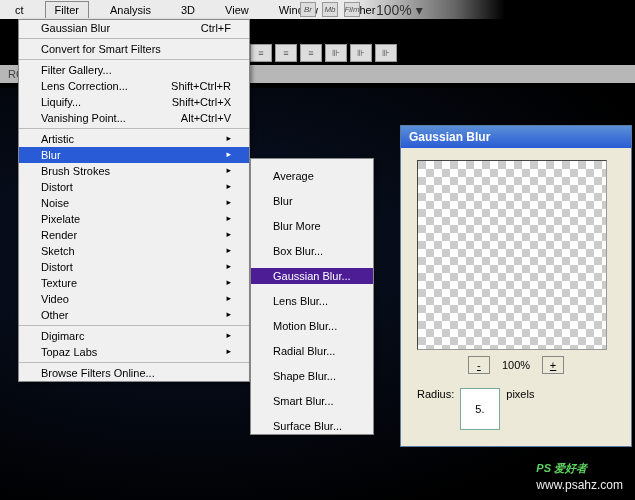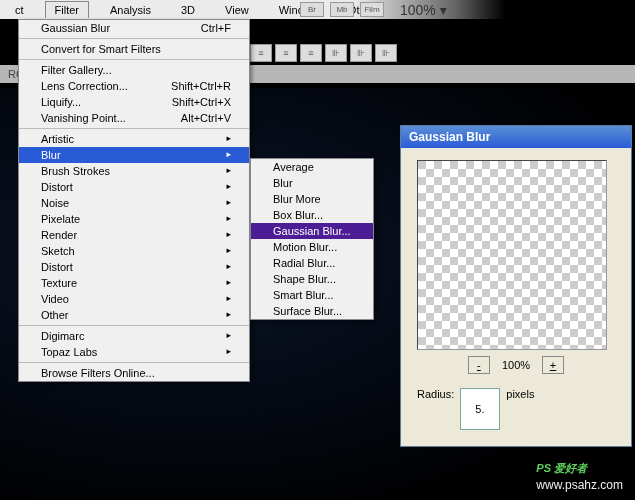--- a/index.html
+++ b/index.html
@@ -18,36 +18,36 @@
 
 .canvas-bg { position: absolute; top: 88px; left: 0; width: 635px; height: 412px; background: radial-gradient(ellipse at 30% 40%, #0a1528 0%, #050a15 40%, #000 80%); }
 
 .menu1 { position: absolute; top: 19px; left: 18px; width: 232px; background: #f0f0f0; border: 1px solid #888; box-shadow: 2px 2px 4px rgba(0,0,0,0.4); }
 .menu1 .item { padding: 2px 18px 2px 22px; display: flex; justify-content: space-between; cursor: default; color: #000; }
 .menu1 .item.hl { background: #2a5bd7; color: #fff; }
 .menu1 .item.sub::after { content: "▸"; font-size: 9px; }
 .menu1 hr { border: none; border-top: 1px solid #bbb; margin: 2px 0; }
 
 .menu2 { position: absolute; top: 158px; left: 250px; width: 124px; background: #f0f0f0; border: 1px solid #888; box-shadow: 2px 2px 4px rgba(0,0,0,0.4); }
-.menu2 .item { padding: 2px 2px 2px 22px; cursor: default; color: #000; }
+.menu2 .item { padding: 2px 2px 2px 22px; cursor: default; color: #000; margin-top: 9px; }
 .menu2 .item.hl { background: #4c1d95; color: #fff; }
 
 .dialog { position: absolute; top: 125px; left: 400px; width: 232px; background: #ece9d8; border: 1px solid #5a7ca0; }
 .dialog .titlebar { background: linear-gradient(#5a8fd6, #2a5bd7); color: #fff; font-weight: bold; padding: 4px 8px; font-size: 12px; }
 .dialog .preview { margin: 12px 16px 6px; width: 190px; height: 190px; border: 1px inset #999; background-image: repeating-conic-gradient(#fff 0 25%, #ccc 0 50%); background-size: 16px 16px; }
 .dialog .zoomrow { display: flex; justify-content: center; align-items: center; gap: 12px; margin: 4px 0 10px; }
 .dialog .zbtn { width: 22px; height: 18px; border: 1px solid #888; background: #ece9d8; text-align: center; line-height: 16px; text-decoration: underline; cursor: pointer; }
 .dialog .radrow { display: flex; align-items: flex-start; gap: 6px; padding: 4px 16px 16px; }
 .dialog .radrow input { width: 40px; border: 1px solid #7a9; text-align: center; background: #fff; color: #000; font-size: 11px; padding: 14px; }
 
 .watermark { position: absolute; bottom: 8px; right: 12px; color: #5ccf5c; font-size: 22px; font-style: italic; font-weight: bold; font-family: Georgia, serif; text-shadow: 1px 1px 2px #000; }
 .watermark .sub { font-size: 12px; color: #eee; display: block; font-style: normal; font-weight: normal; }
 
 .tbicons { position: absolute; top: 0; left: 300px; display: flex; gap: 6px; align-items: center; height: 19px; }
-.tbicons .ic { width: 24px; height: 15px; border: 1px solid #999; background: #ddd; font-size: 8px; display: flex; align-items: center; justify-content: center; color: #555; }
+.tbicons .ic { width: 16px; height: 15px; border: 1px solid #999; background: #ddd; font-size: 8px; display: flex; align-items: center; justify-content: center; color: #555; font-style: italic; }
 .tbicons .zoom { margin-left: 10px; font-size: 14px; color: #333; }
 </style>
 </head>
 <body>
 
 <div class="canvas-bg"></div>
 
 <div class="menubar">
   <span>ct</span>
   <span class="open">Filter</span>
@@ -154,20 +154,21 @@
       <span>Browse Filters Online...</span>
     </div>
 </div>
 
 <div class="menu2">
   <div class="item">Average</div>
   <div class="item">Blur</div>
   <div class="item">Blur More</div>
   <div class="item">Box Blur...</div>
   <div class="item hl">Gaussian Blur...</div>
+  <div class="item">Lens Blur...</div>
   <div class="item">Motion Blur...</div>
   <div class="item">Radial Blur...</div>
   <div class="item">Shape Blur...</div>
   <div class="item">Smart Blur...</div>
   <div class="item">Surface Blur...</div>
 </div>
 
 <div class="dialog">
   <div class="titlebar">Gaussian Blur</div>
   <div class="preview"></div>

